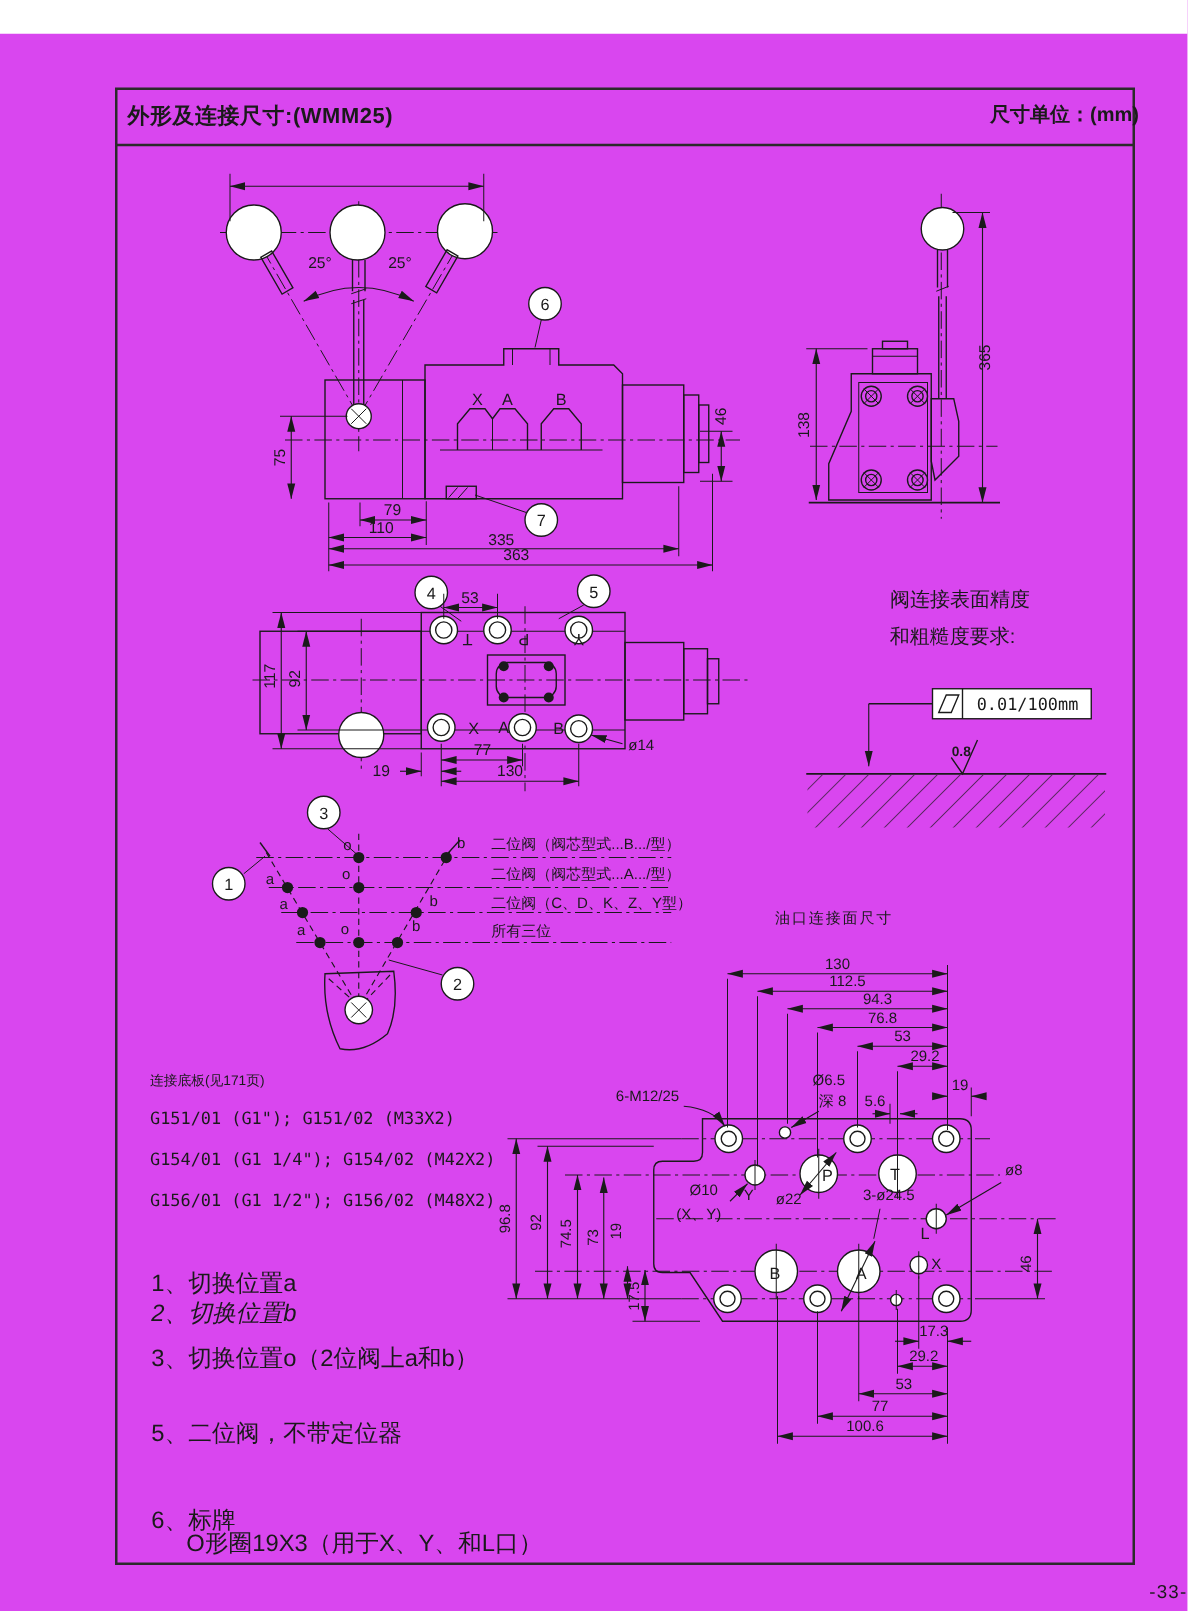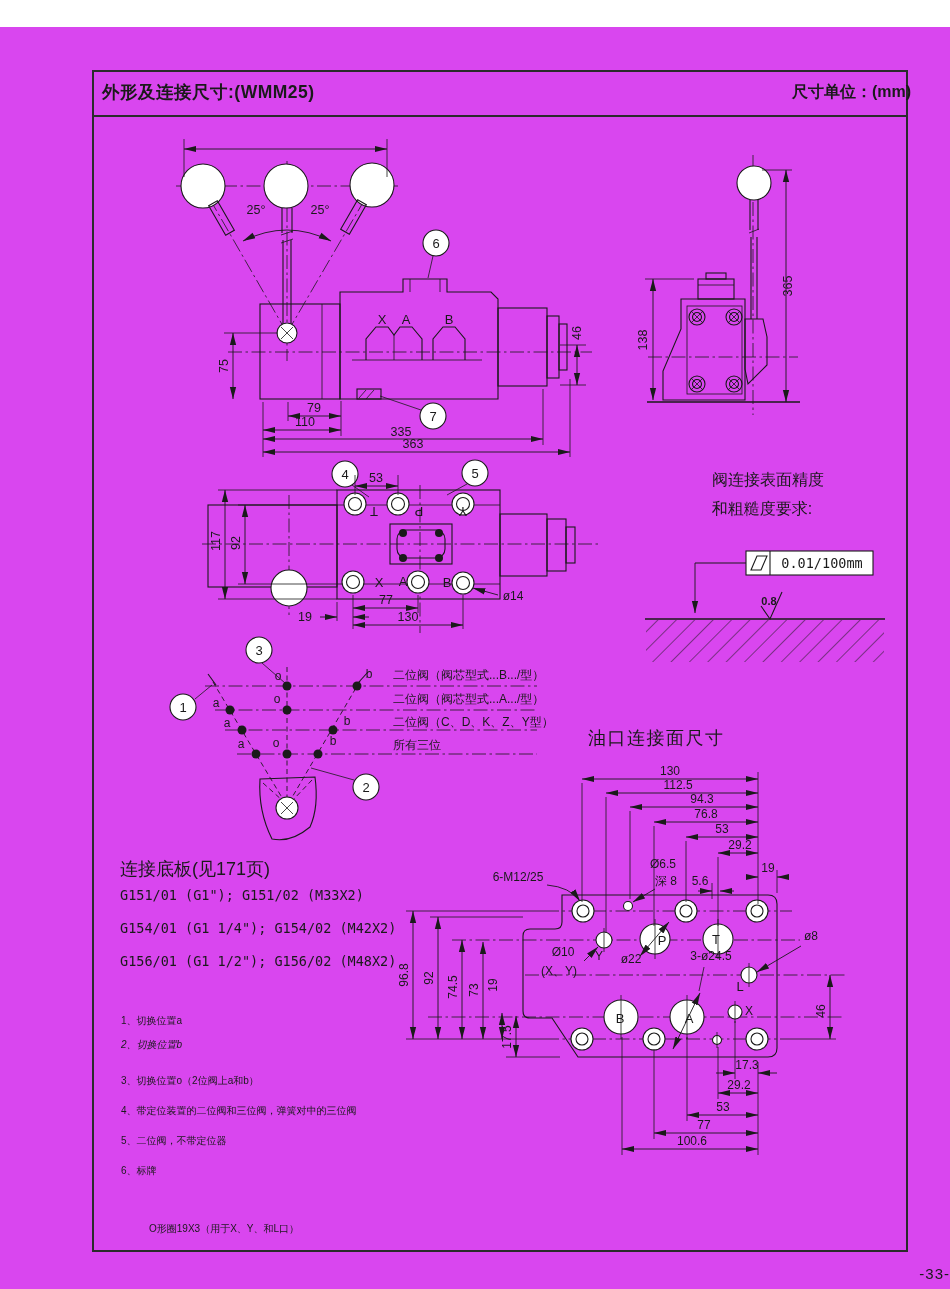--- a/index.html
+++ b/index.html
@@ -2,24 +2,24 @@
 <html><head>
 <meta charset="utf-8">
 <style>
   html,body{margin:0;padding:0;background:#ffffff;}
   .page{position:relative;width:950px;height:1289px;background:#d946ef;
         font-family:"Liberation Sans","DejaVu Sans",sans-serif;color:#1a1a1a;overflow:hidden;margin-top:27px;}
   .frame{position:absolute;left:92px;top:43px;width:812px;height:1178px;border:2px solid #2b2b2b;}
   .hdivider{position:absolute;left:92px;top:88px;width:816px;border-top:2px solid #2b2b2b;}
   .htitle{position:absolute;left:102px;top:53px;font-size:17.5px;font-weight:bold;letter-spacing:.5px;}
   .hunit{position:absolute;left:792px;top:55px;font-size:16px;font-weight:bold;}
-  .pftitle{position:absolute;left:588px;top:699px;font-size:18px;letter-spacing:1.5px;}
-  .sptitle{position:absolute;left:120px;top:830px;font-size:18px;}
+  .pftitle{position:absolute;left:620px;top:699px;font-size:12px;letter-spacing:1.5px;}
+  .sptitle{position:absolute;left:120px;top:830px;font-size:11px;}
   .spline{position:absolute;left:120px;font-size:13.5px;font-family:"DejaVu Sans Mono","Liberation Mono",monospace;white-space:pre;}
-  .note{position:absolute;left:121px;font-size:10px;}
+  .note{position:absolute;left:121px;font-size:19px;}
   .note-cont{left:149px;}
   .footer{position:absolute;left:0;top:1238px;width:100%;text-align:right;font-size:15px;letter-spacing:1px;}
   svg{position:absolute;left:0;top:0;}
   .s{stroke:#1a1a1a;stroke-width:1.1;fill:none;}
   .sw{stroke:#1a1a1a;stroke-width:1.4;fill:none;}
   .ext{stroke:#1a1a1a;stroke-width:.8;fill:none;}
   .cl{stroke:#1a1a1a;stroke-width:.8;fill:none;stroke-dasharray:14 3.5 2.5 3.5;}
   .dash{stroke:#1a1a1a;stroke-width:.9;fill:none;stroke-dasharray:5 3.5;}
   .dim{stroke:#1a1a1a;stroke-width:.9;fill:none;marker-start:url(#arr);marker-end:url(#arr);}
   .dime{stroke:#1a1a1a;stroke-width:.9;fill:none;marker-end:url(#arr);}
@@ -488,19 +488,18 @@
   <div class="pftitle">油口连接面尺寸</div>
 
   <div class="sptitle">连接底板(见171页)</div>
   <div class="spline" style="top:860px;">G151/01 (G1"); G151/02 (M33X2)</div>
   <div class="spline" style="top:893px;">G154/01 (G1 1/4"); G154/02 (M42X2)</div>
   <div class="spline" style="top:926px;">G156/01 (G1 1/2"); G156/02 (M48X2)</div>
 
   <div class="note" style="top:987px;">1、切换位置a</div>
   <div class="note" style="top:1011px;font-style:italic;">2、切换位置b</div>
   <div class="note" style="top:1047px;">3、切换位置o（2位阀上a和b）</div>
-  <div class="note" style="top:1077px;">4、带定位装置的二位阀和三位阀，弹簧对中的三位阀</div>
   <div class="note" style="top:1107px;">5、二位阀，不带定位器</div>
-  <div class="note" style="top:1137px;text-align:center;">6、标牌</div>
+  <div class="note" style="top:1176px;text-align:center;">6、标牌</div>
   <div class="note note-cont" style="top:1195px;">O形圈19X3（用于X、Y、和L口）</div>
 
   <div class="footer">-33-</div>
 </div>
 
 </body></html>

